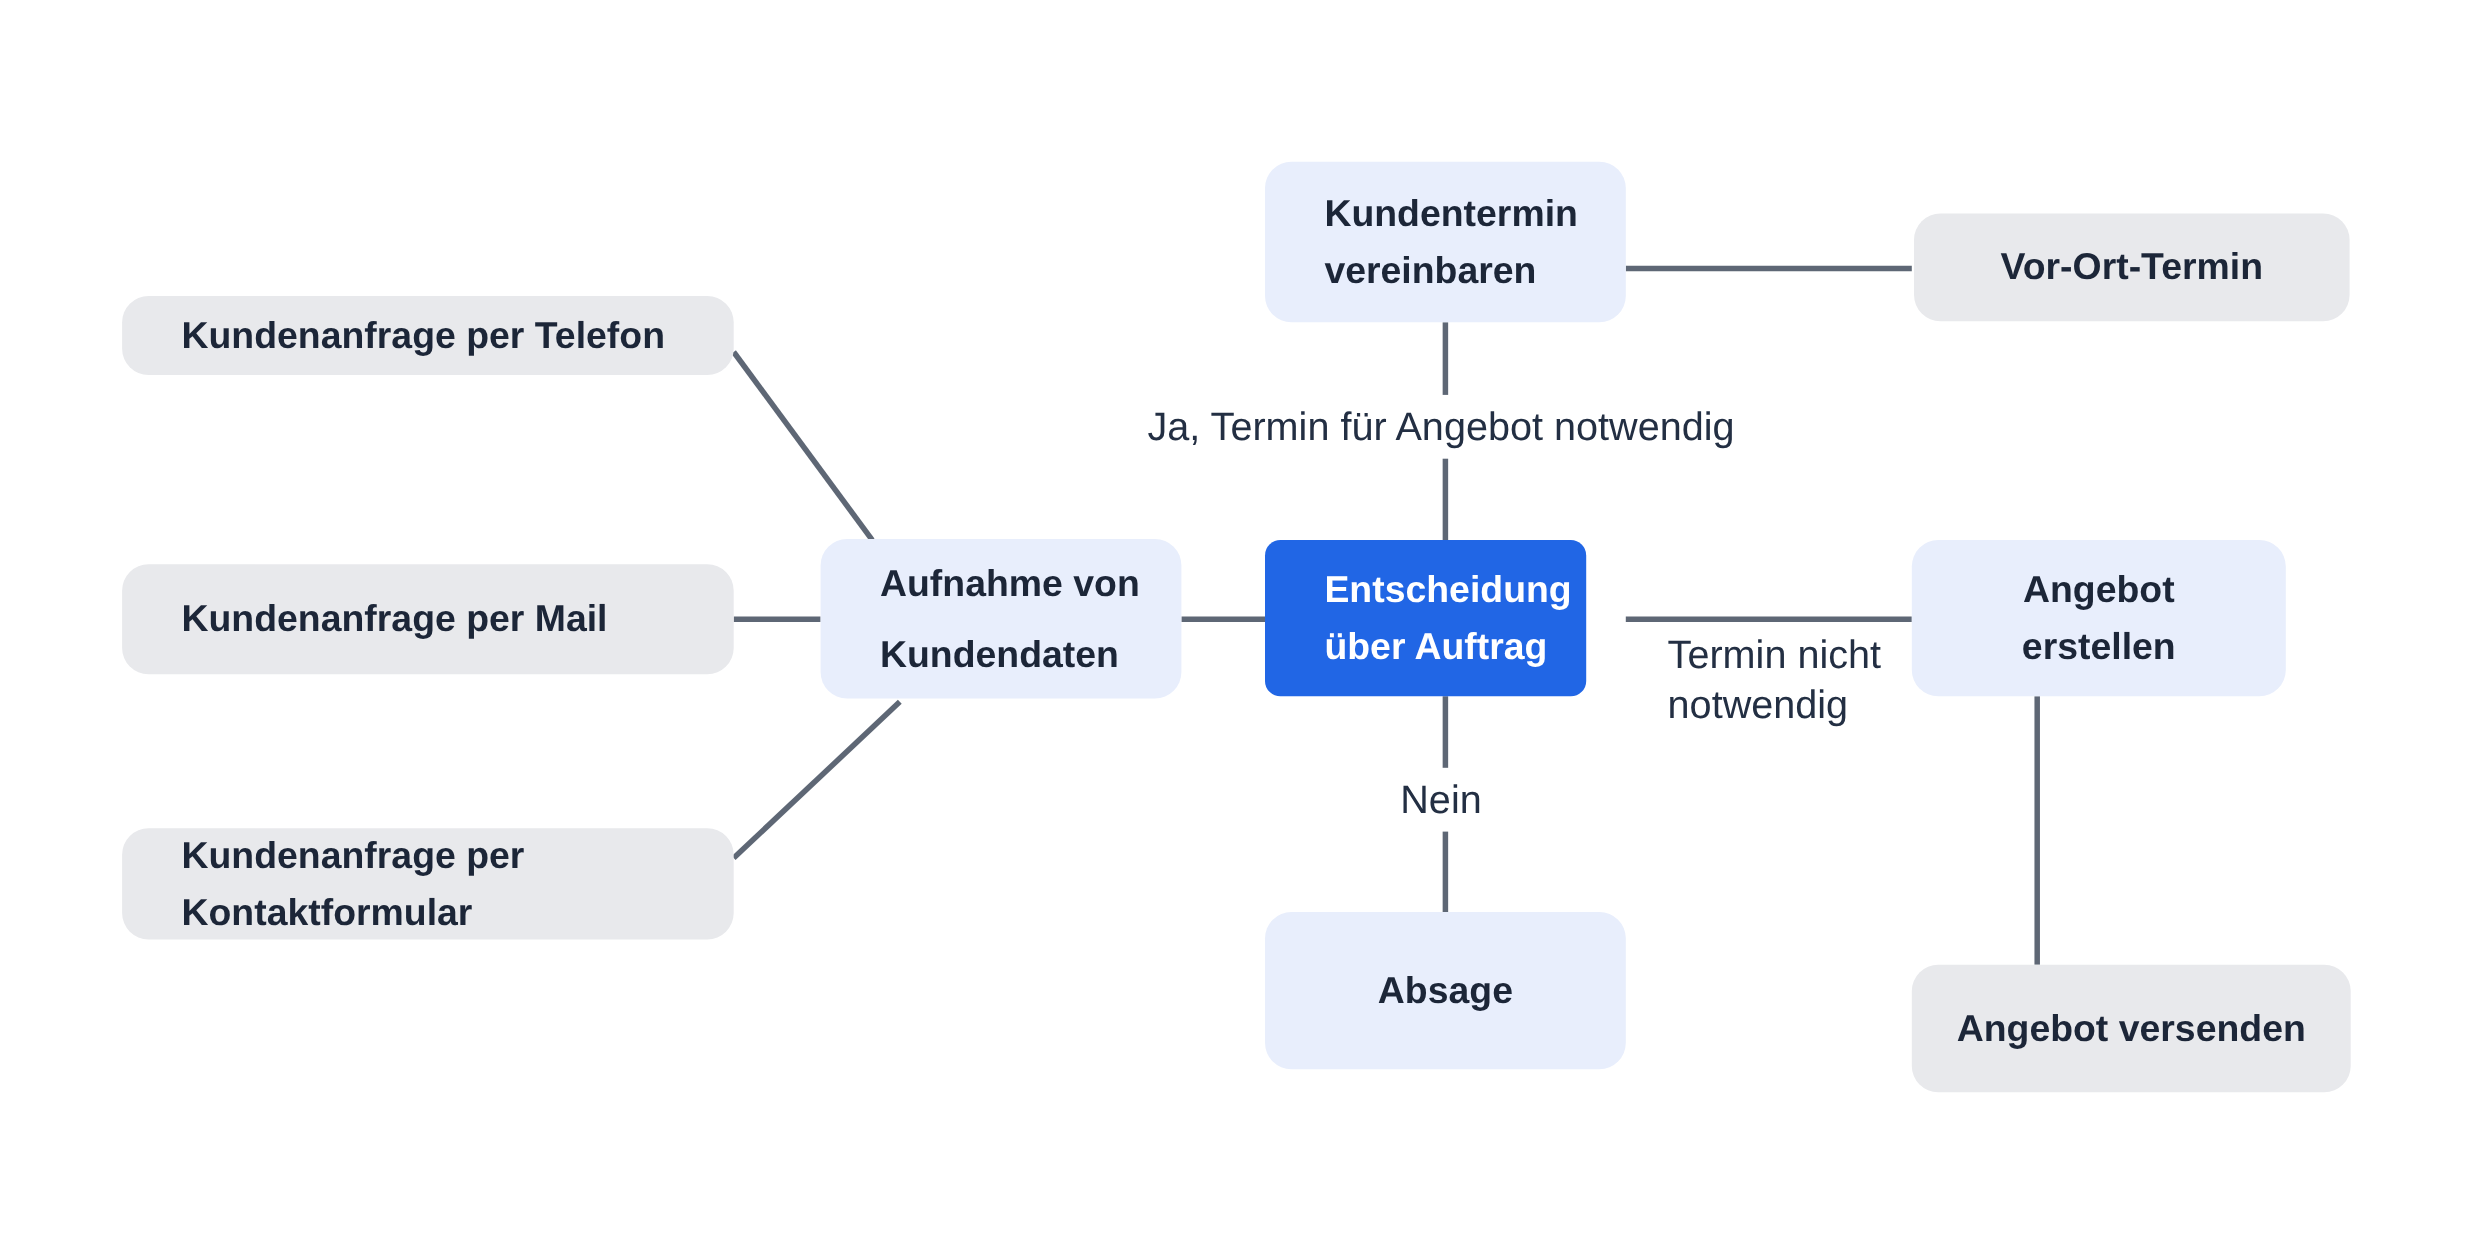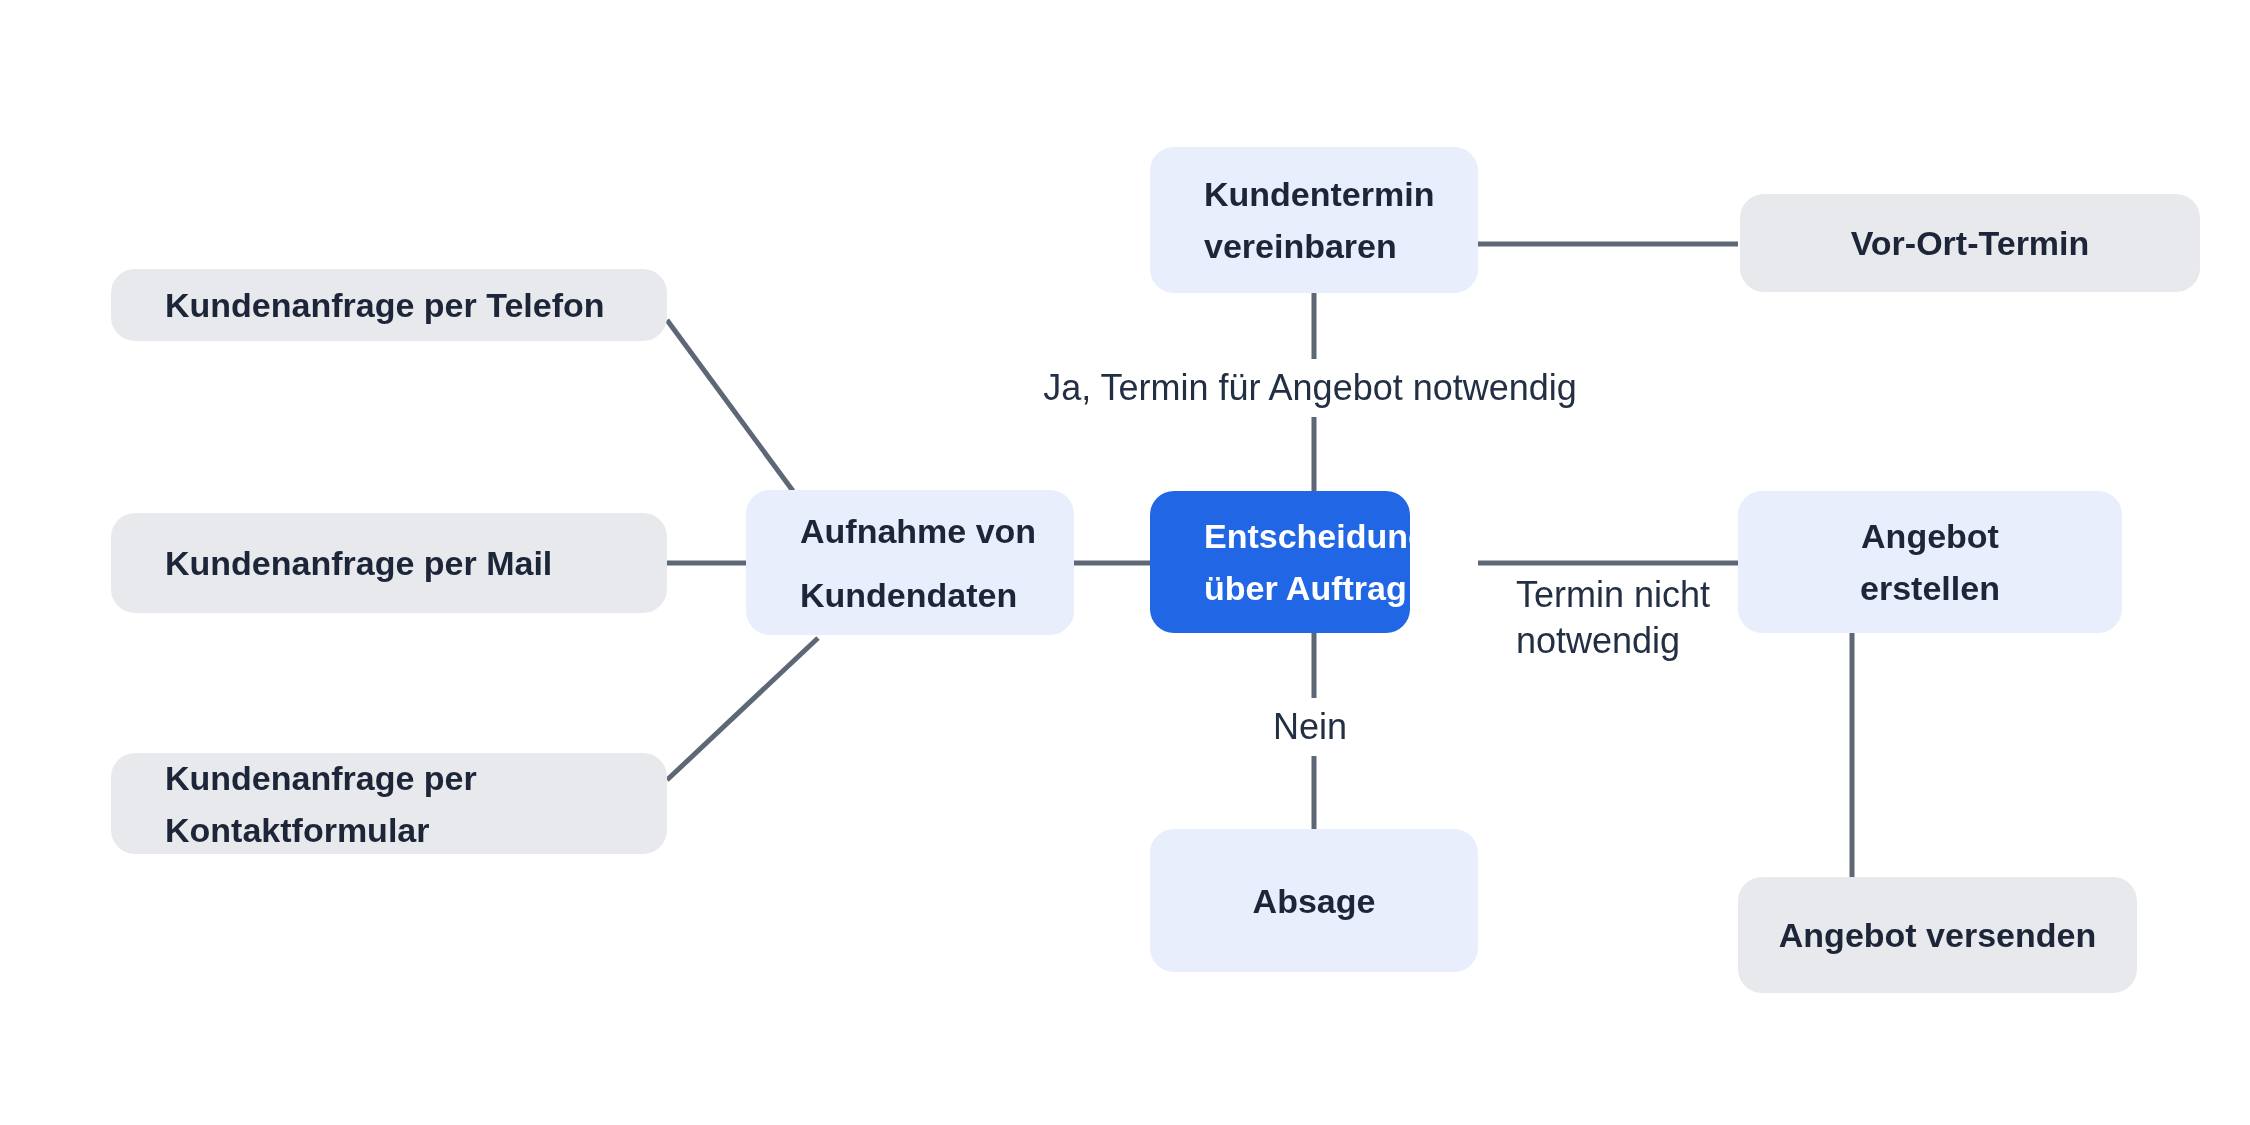--- a/index.html
+++ b/index.html
@@ -78,35 +78,35 @@
   <div class="node gray align-left" style="left:111px;top:753px;width:556px;height:101px;">
     <span>Kundenanfrage per</span>
     <span>Kontaktformular</span>
   </div>
 
   <div class="node lightblue align-left" style="left:746px;top:490px;width:328px;height:145px;gap:12px;">
     <span>Aufnahme von</span>
     <span>Kundendaten</span>
   </div>
 
-  <div class="node primary align-left" style="left:1150px;top:491px;width:260px;height:142px;">
+  <div class="node primary align-left" style="left:1150px;top:491px;width:292px;height:142px;border-radius:14px;">
     <span>Entscheidung</span>
     <span>über Auftrag</span>
   </div>
 
   <div class="node lightblue align-left" style="left:1150px;top:147px;width:328px;height:146px;">
     <span>Kundentermin</span>
     <span>vereinbaren</span>
   </div>
 
-  <div class="node gray align-center" style="left:1740px;top:194px;width:460px;height:98px;">
+  <div class="node gray align-center" style="left:1740px;top:194px;width:396px;height:98px;">
     <span>Vor-Ort-Termin</span>
   </div>
 
-  <div class="node lightblue align-center" style="left:1738px;top:491px;width:384px;height:142px;">
+  <div class="node lightblue align-center" style="left:1738px;top:491px;width:340px;height:142px;">
     <span>Angebot</span>
     <span>erstellen</span>
   </div>
 
   <div class="node lightblue align-center" style="left:1150px;top:829px;width:328px;height:143px;">
     <span>Absage</span>
   </div>
 
   <div class="node gray align-center" style="left:1738px;top:877px;width:399px;height:116px;">
     <span>Angebot versenden</span>

